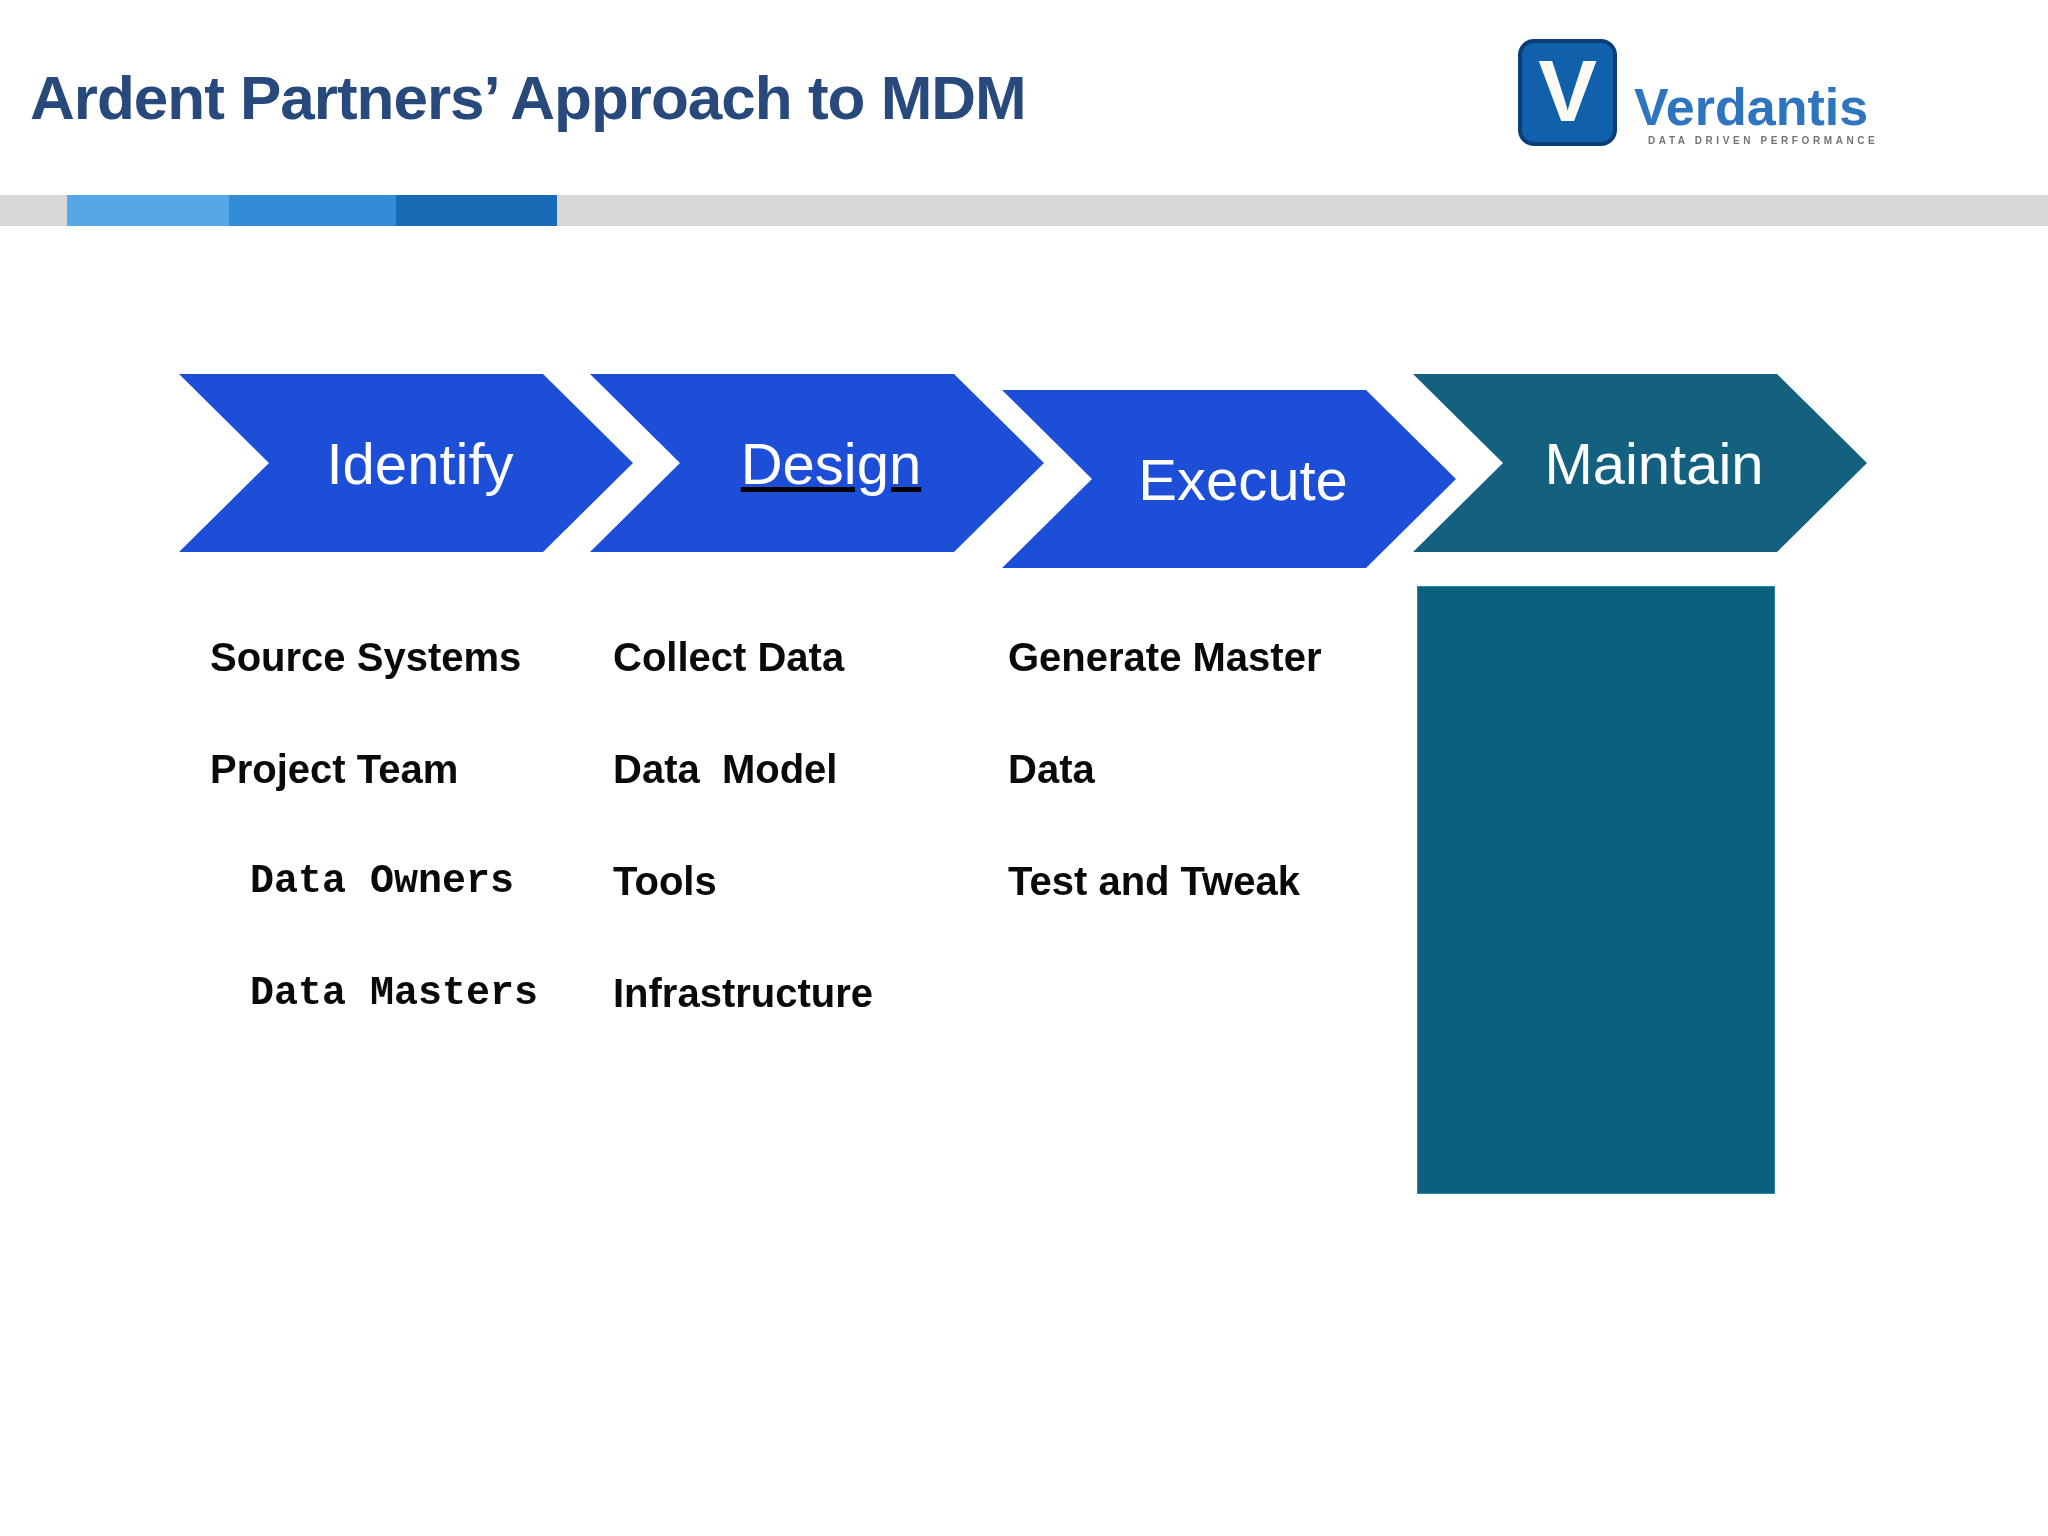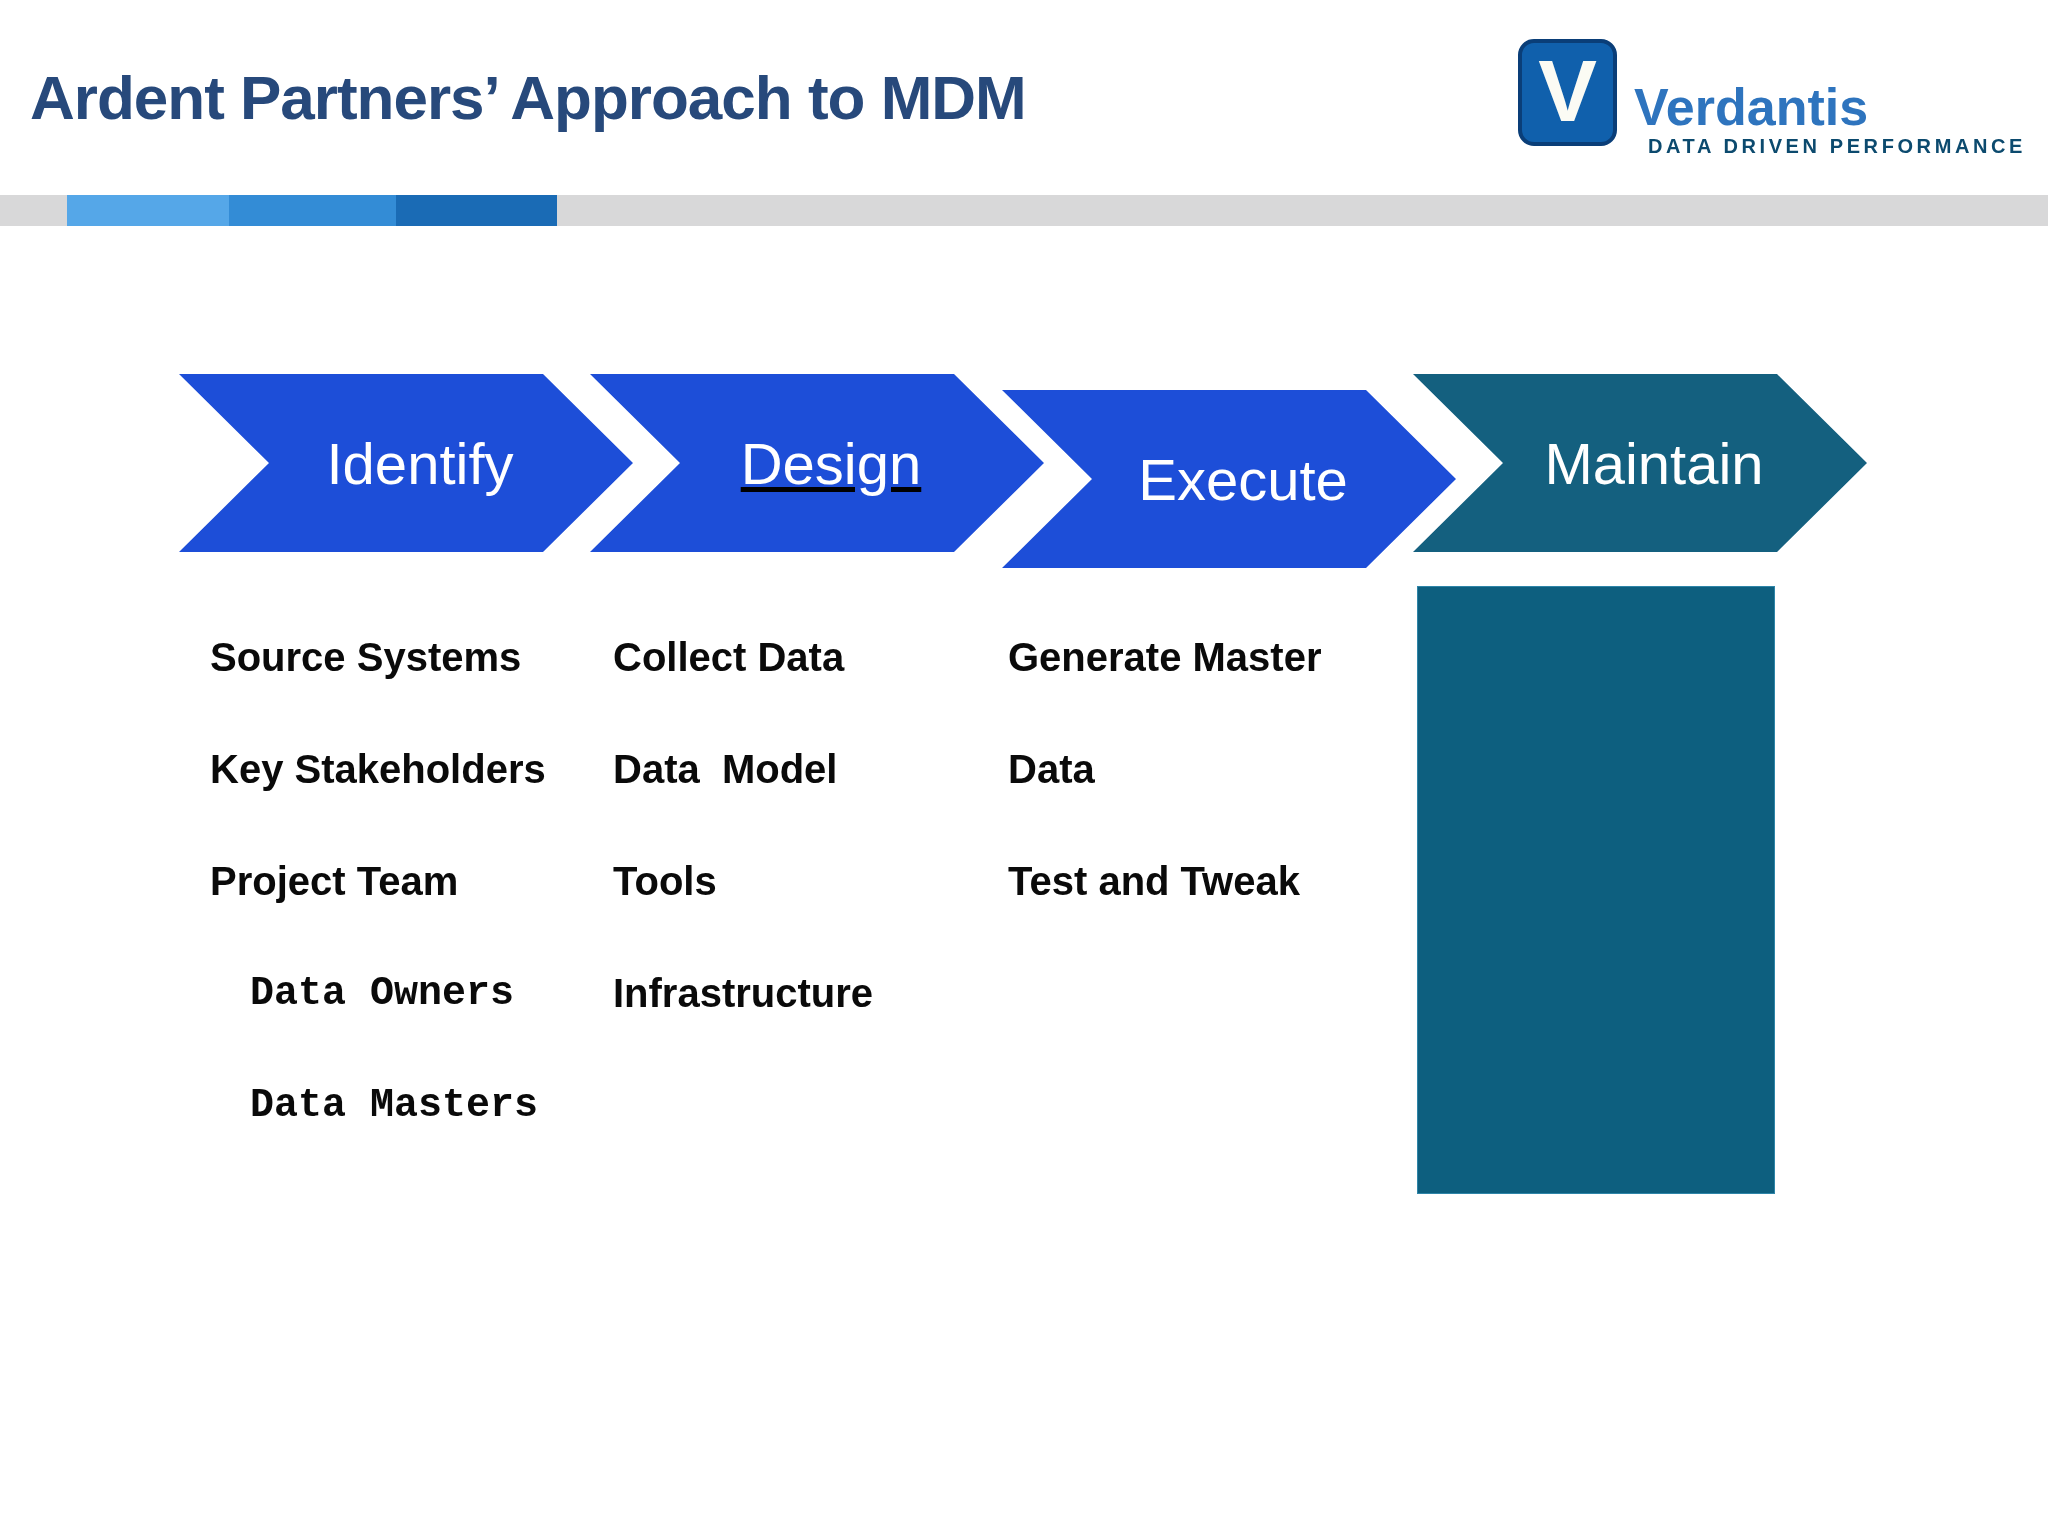--- a/index.html
+++ b/index.html
@@ -28,21 +28,21 @@
     color:#FBFBF4;font-size:88px;font-weight:bold;line-height:1;
     transform:translateY(-2px);
   }
   .logo-brand{
     position:absolute;left:116px;top:38px;
     font-size:52px;font-weight:bold;color:#2E74BE;
     letter-spacing:0px;white-space:nowrap;text-align:center;
   }
   .logo-tagline{
     position:absolute;left:130px;top:96px;
-    font-size:20px;font-weight:bold;color:#0c4a6e;
+    font-size:10px;font-weight:bold;color:#737373;
     letter-spacing:3.6px;white-space:nowrap;
   }
   
   .stripe{position:absolute;left:0;top:195px;width:2048px;height:31px;}
   .stripe .base{position:absolute;left:0;top:0;width:100%;height:100%;background:#D8D8D9;}
   .stripe .seg{position:absolute;top:0;height:100%;}
   .stripe .seg1{left:67px;width:162px;background:#55A7E8;}
   .stripe .seg2{left:229px;width:167px;background:#338CD6;}
   .stripe .seg3{left:396px;width:161px;background:#1A6BB5;}
   
@@ -112,21 +112,20 @@
     <span class="lbl">Execute</span>
   </div>
   <div class="chev chev4">
     <span class="lbl">Maintain</span>
   </div>
 
   <div class="panel"></div>
 
   <div class="col col1">
     <div class="item">Source Systems</div>
-    <div class="item">Key Stakeholders</div>
     <div class="item">Project Team</div>
     <div class="item indent">Data Owners</div>
     <div class="item indent">Data Masters</div>
   </div>
 
   <div class="col col2">
     <div class="item">Collect Data</div>
     <div class="item">Data  Model</div>
     <div class="item">Tools</div>
     <div class="item">Infrastructure</div>

